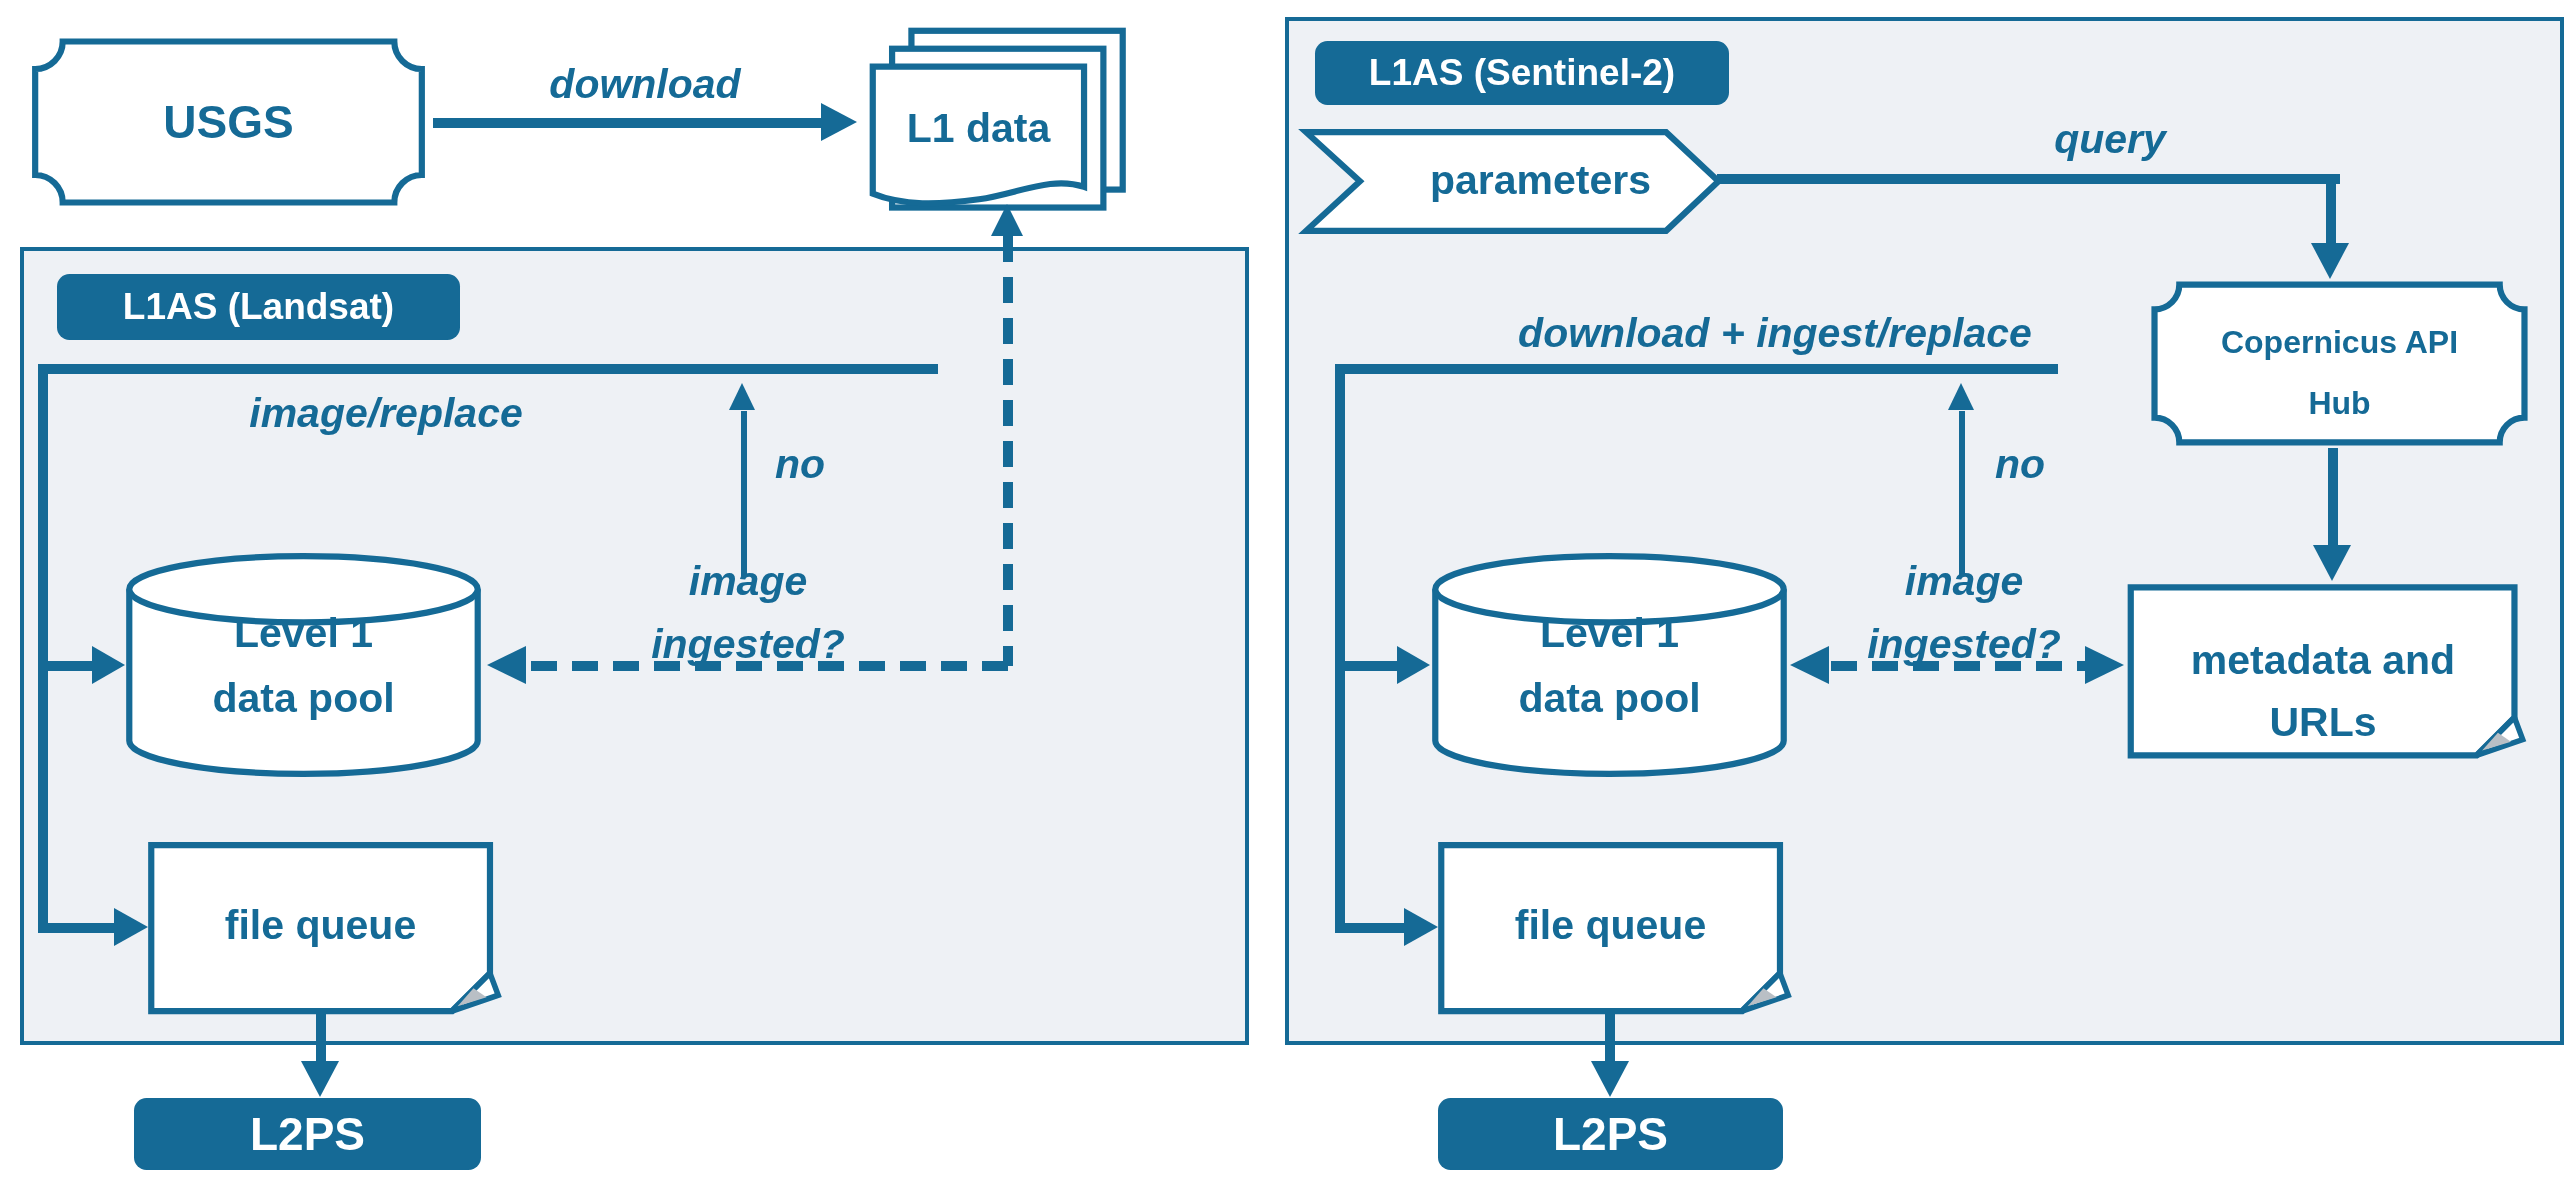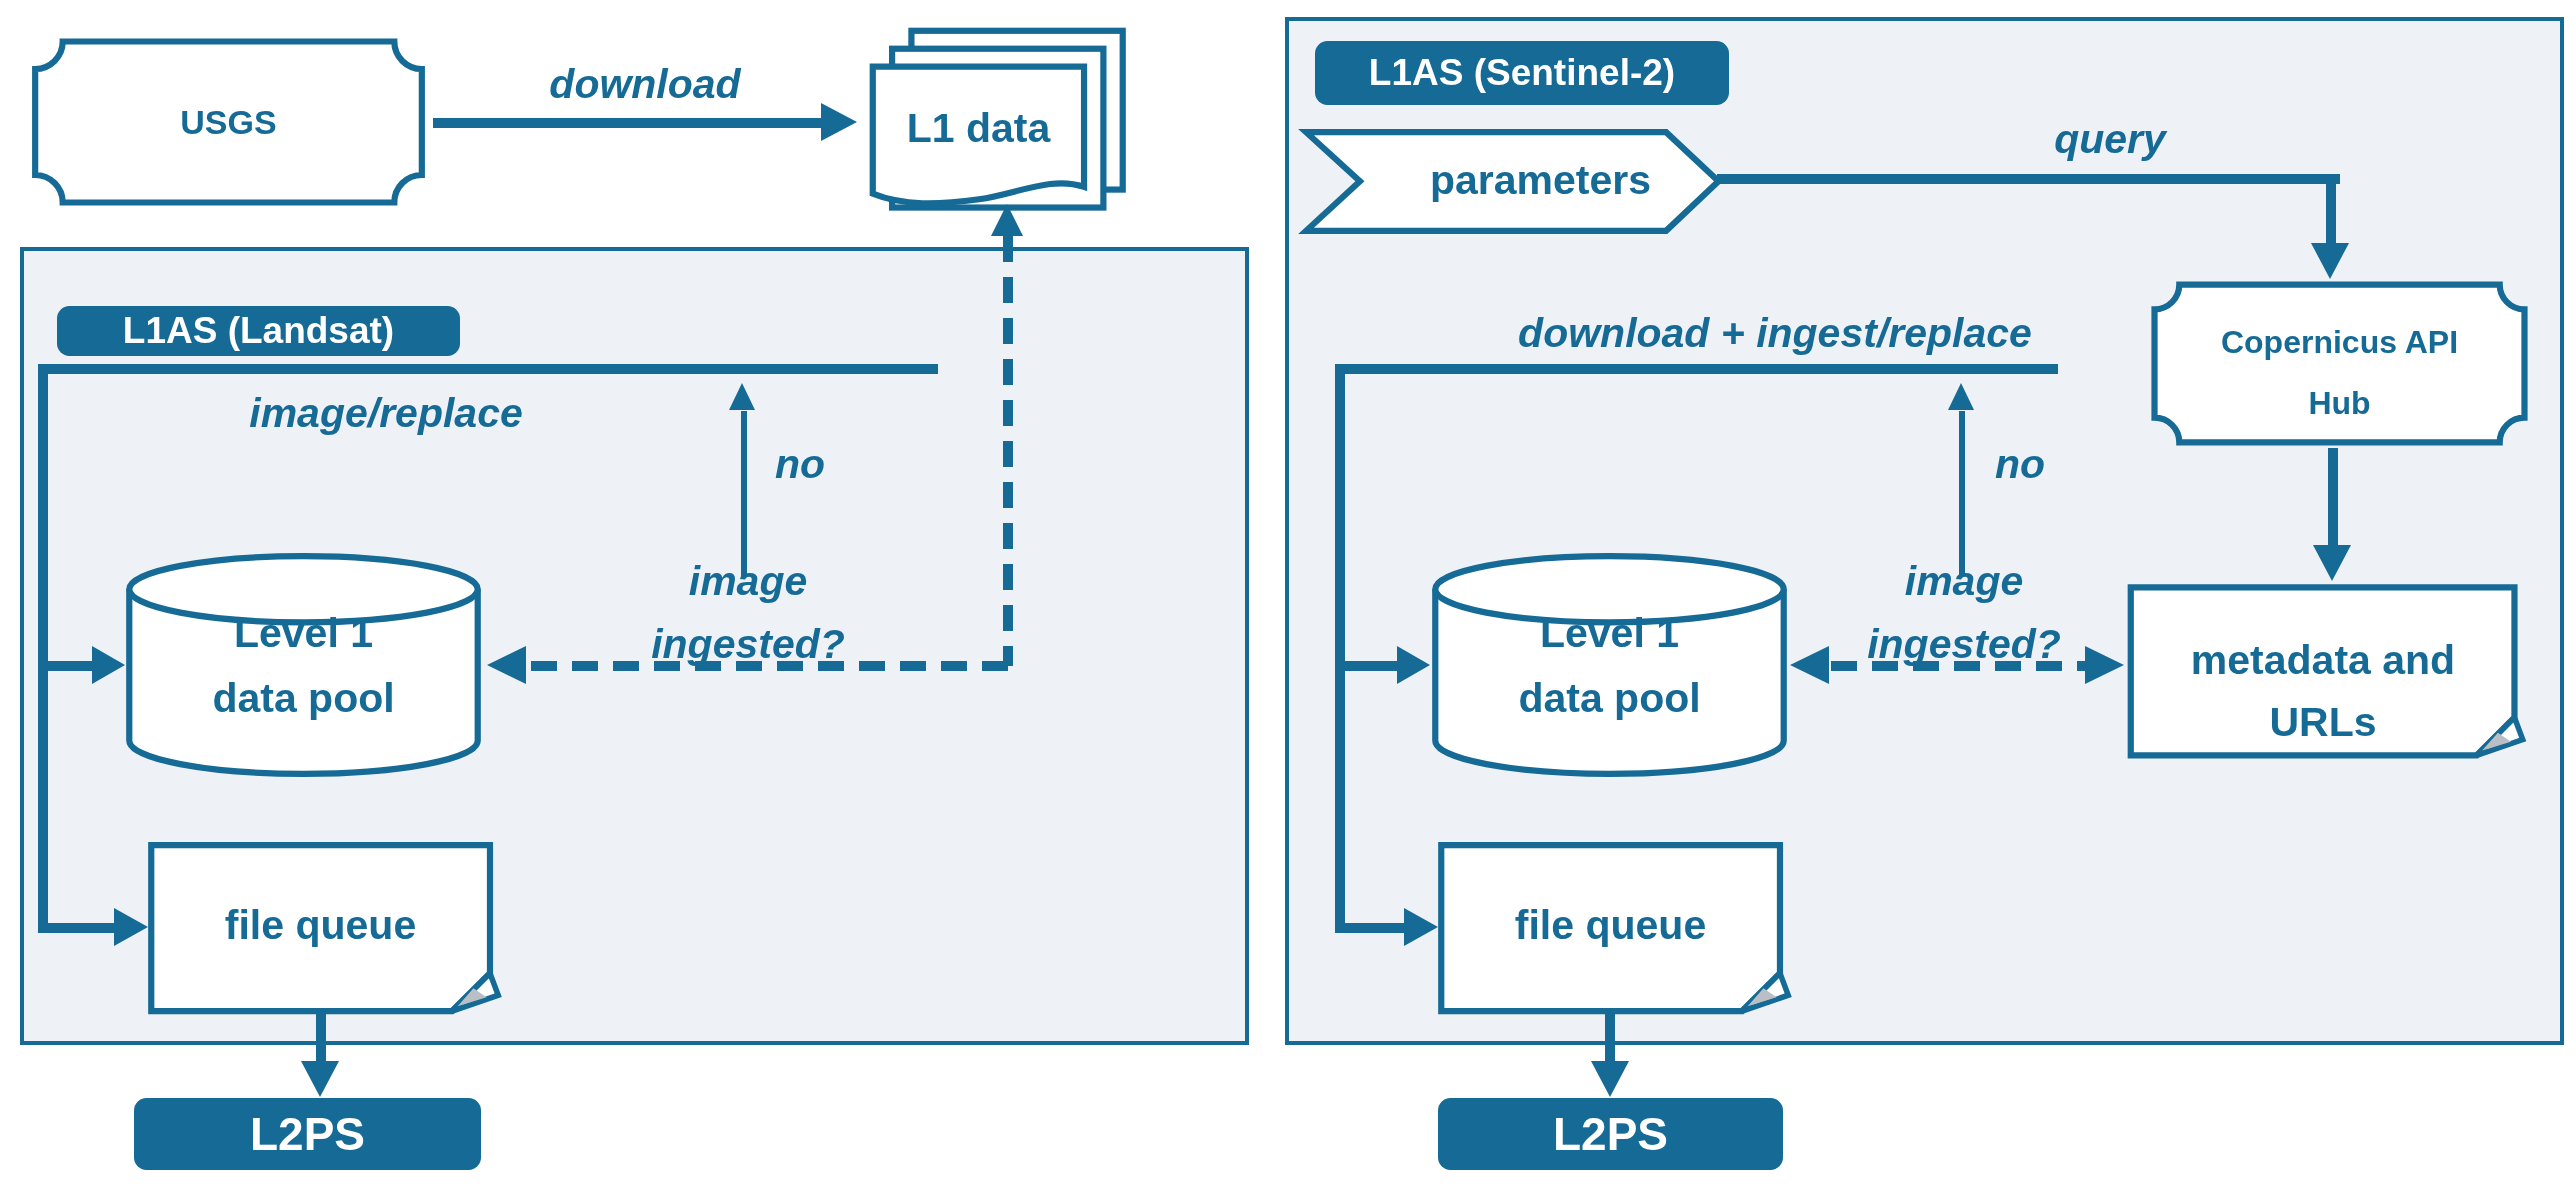--- a/index.html
+++ b/index.html
@@ -29,34 +29,34 @@
 </head>
 <body>
 
 <div id="canvas">
 
   <div class="panel" style="left:20px; top:247px; width:1229px; height:798px;"></div>
 
   <svg style="left:29px; top:36px;" width="399" height="172" viewBox="0 0 578 250">
     <path d="M48,8 H530 A40,40 0 0 0 570,48 V202 A40,40 0 0 0 530,242 H48 A40,40 0 0 0 8,202 V48 A40,40 0 0 0 48,8 Z" fill="#ffffff" stroke="#156a96" stroke-width="9"></path>
   </svg>
-  <div class="t flex-c" style="left:29px; top:36px; width:399px; height:172px; font-size:34px;">USGS</div>
+  <div class="t flex-c" style="left:29px; top:36px; width:399px; height:172px; font-size:46px;">USGS</div>
 
   <div class="t ital ctr" style="left:507px; top:61px; width:276px; font-size:41px;">download</div>
   <div class="line" style="left:433px; top:118px; width:388px; height:9.7px;"></div>
   <div class="ah ah-right" style="left:821px; top:103px;"></div>
 
   <svg style="left:870px; top:27.6px;" width="290" height="221" viewBox="0 0 420 320">
     <rect x="60" y="4" width="306" height="230" fill="#ffffff" stroke="#156a96" stroke-width="9"></rect>
     <rect x="32" y="30" width="306" height="230" fill="#ffffff" stroke="#156a96" stroke-width="9"></rect>
     <path d="M4,56 H310 V230 C262,214 214,240 158,248 C100,256 48,258 4,240 Z" fill="#ffffff" stroke="#156a96" stroke-width="9"></path>
   </svg>
   <div class="t ctr" style="left:873px; top:105px; width:211px; font-size:41px;">L1 data</div>
 
-  <div class="chip" style="left:57px; top:274px; width:403px; height:50px; font-size:37px;margin-top:32px;">
+  <div class="chip" style="left:57px; top:274px; width:403px; height:66px; font-size:37px;">
     <span>L1AS (Landsat)</span>
   </div>
 
   <div class="line" style="left:38px; top:364px; width:900px; height:9.7px;"></div>
   <div class="line" style="left:38px; top:364px; width:9.7px; height:568px;"></div>
   <div class="t ital ctr" style="left:179px; top:390px; width:414px; font-size:41px;">image/replace</div>
 
   <div class="line" style="left:38px; top:661px; width:57px; height:9.7px;"></div>
   <div class="ah ah-right" style="left:92px; top:646px; border-left-width:33px;"></div>
 

